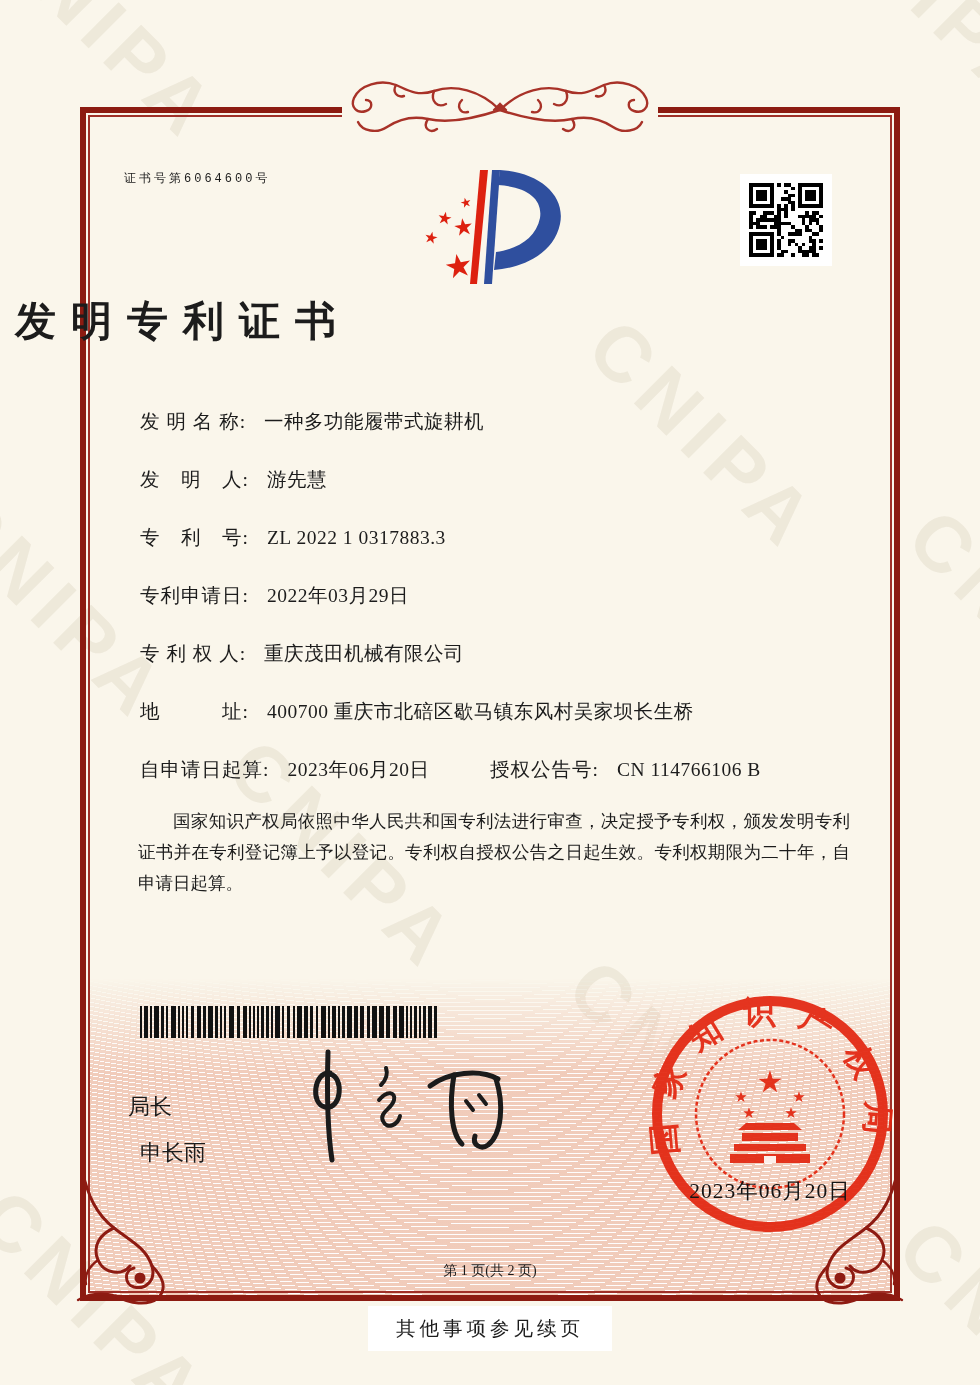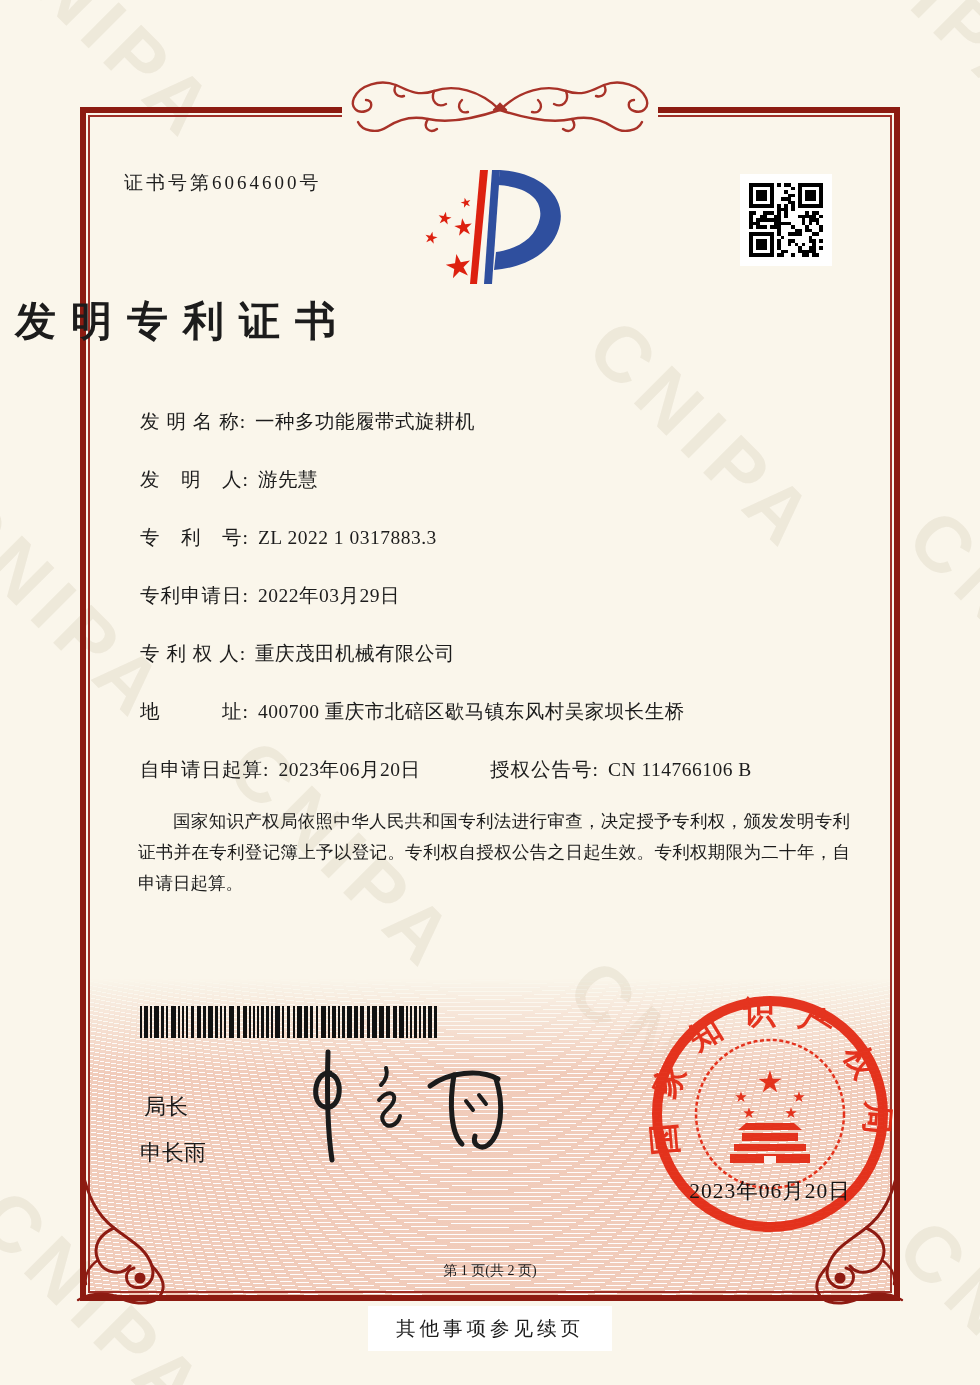--- a/index.html
+++ b/index.html
@@ -15,40 +15,40 @@
      background-image:repeating-radial-gradient(1600px 760px at 50% -420px,
         rgba(255,255,255,.95) 0 1.6px, rgba(238,193,173,.65) 1.6px 8px);
      -webkit-mask-image:linear-gradient(180deg,transparent 0,#000 95px);
              mask-image:linear-gradient(180deg,transparent 0,#000 95px);}
   
   .frame{position:absolute;left:80px;top:107px;width:808px;height:1182px;border:6px solid #8c1b11;z-index:1;}
   .frame::after{content:'';position:absolute;inset:2px;border:2px solid #a03028;}
   .ornament-top{position:absolute;left:342px;top:76px;width:316px;height:64px;z-index:2;background:#faf6eb;}
   .corner-flourish{position:absolute;z-index:2;}
   
-  .cert-no{position:absolute;left:124px;top:170px;font-size:19px;letter-spacing:3px;z-index:2;}
+  .cert-no{position:absolute;left:124px;top:170px;font-size:12px;letter-spacing:3px;z-index:2;font-family:Liberation Mono, monospace;}
   .logo{position:absolute;left:418px;top:156px;width:165px;height:145px;z-index:2;}
   .logo .star{position:absolute;color:#dd2110;line-height:1;font-family:"DejaVu Sans",sans-serif;}
   .qr{position:absolute;left:740px;top:174px;width:92px;height:92px;background:#fff;z-index:2;
       display:flex;align-items:center;justify-content:center;}
   .title{position:absolute;left:0;top:294px;width:100%;text-align:left;font-size:41px;font-weight:700;
          letter-spacing:15px;text-indent:15px;z-index:2;}
   
   .fields{position:absolute;left:140px;top:408px;width:710px;z-index:2;font-size:19.5px;}
   .field-row{position:absolute;left:0;white-space:nowrap;}
   .flabel{display:inline-block;letter-spacing:1px;}
-  .fvalue{margin-left:9px;letter-spacing:.5px;}
+  .fvalue{margin-left:18px;letter-spacing:.5px;}
   .grant-no-group{position:absolute;left:350px;top:0;}
   
   .body-text{position:absolute;left:138px;top:806px;width:712px;z-index:2;font-size:17.5px;
              line-height:1.78;text-align:justify;}
   .body-text p{margin:0 0 8px 0;text-indent:2em;}
   
   .barcode{position:absolute;left:140px;top:1006px;width:302px;height:32px;z-index:2;}
-  .sig-title{position:absolute;left:144px;top:1092px;font-size:22px;z-index:2;
+  .sig-title{position:absolute;left:128px;top:1092px;font-size:22px;z-index:2;
              font-family:"Liberation Sans","DejaVu Sans",sans-serif;}
   .sig-name{position:absolute;left:140px;top:1138px;font-size:22px;z-index:2;
             font-family:"Liberation Sans","DejaVu Sans",sans-serif;}
   .signature-svg{position:absolute;left:282px;top:1046px;z-index:2;}
   .seal{position:absolute;left:646px;top:990px;width:248px;height:248px;z-index:3;opacity:.93;}
   .seal-arc{font-size:32px;font-weight:700;letter-spacing:21px;fill:#e32711;}
   .seal-date{position:absolute;left:656px;top:1176px;width:228px;text-align:center;font-size:21.5px;
              color:#141414;z-index:4;letter-spacing:1px;}
   .page-info{position:absolute;left:0;top:1262px;width:100%;text-align:center;font-size:14px;z-index:2;}
   .continuation-box{position:absolute;left:50%;transform:translateX(-50%);top:1306px;background:#ffffff;

